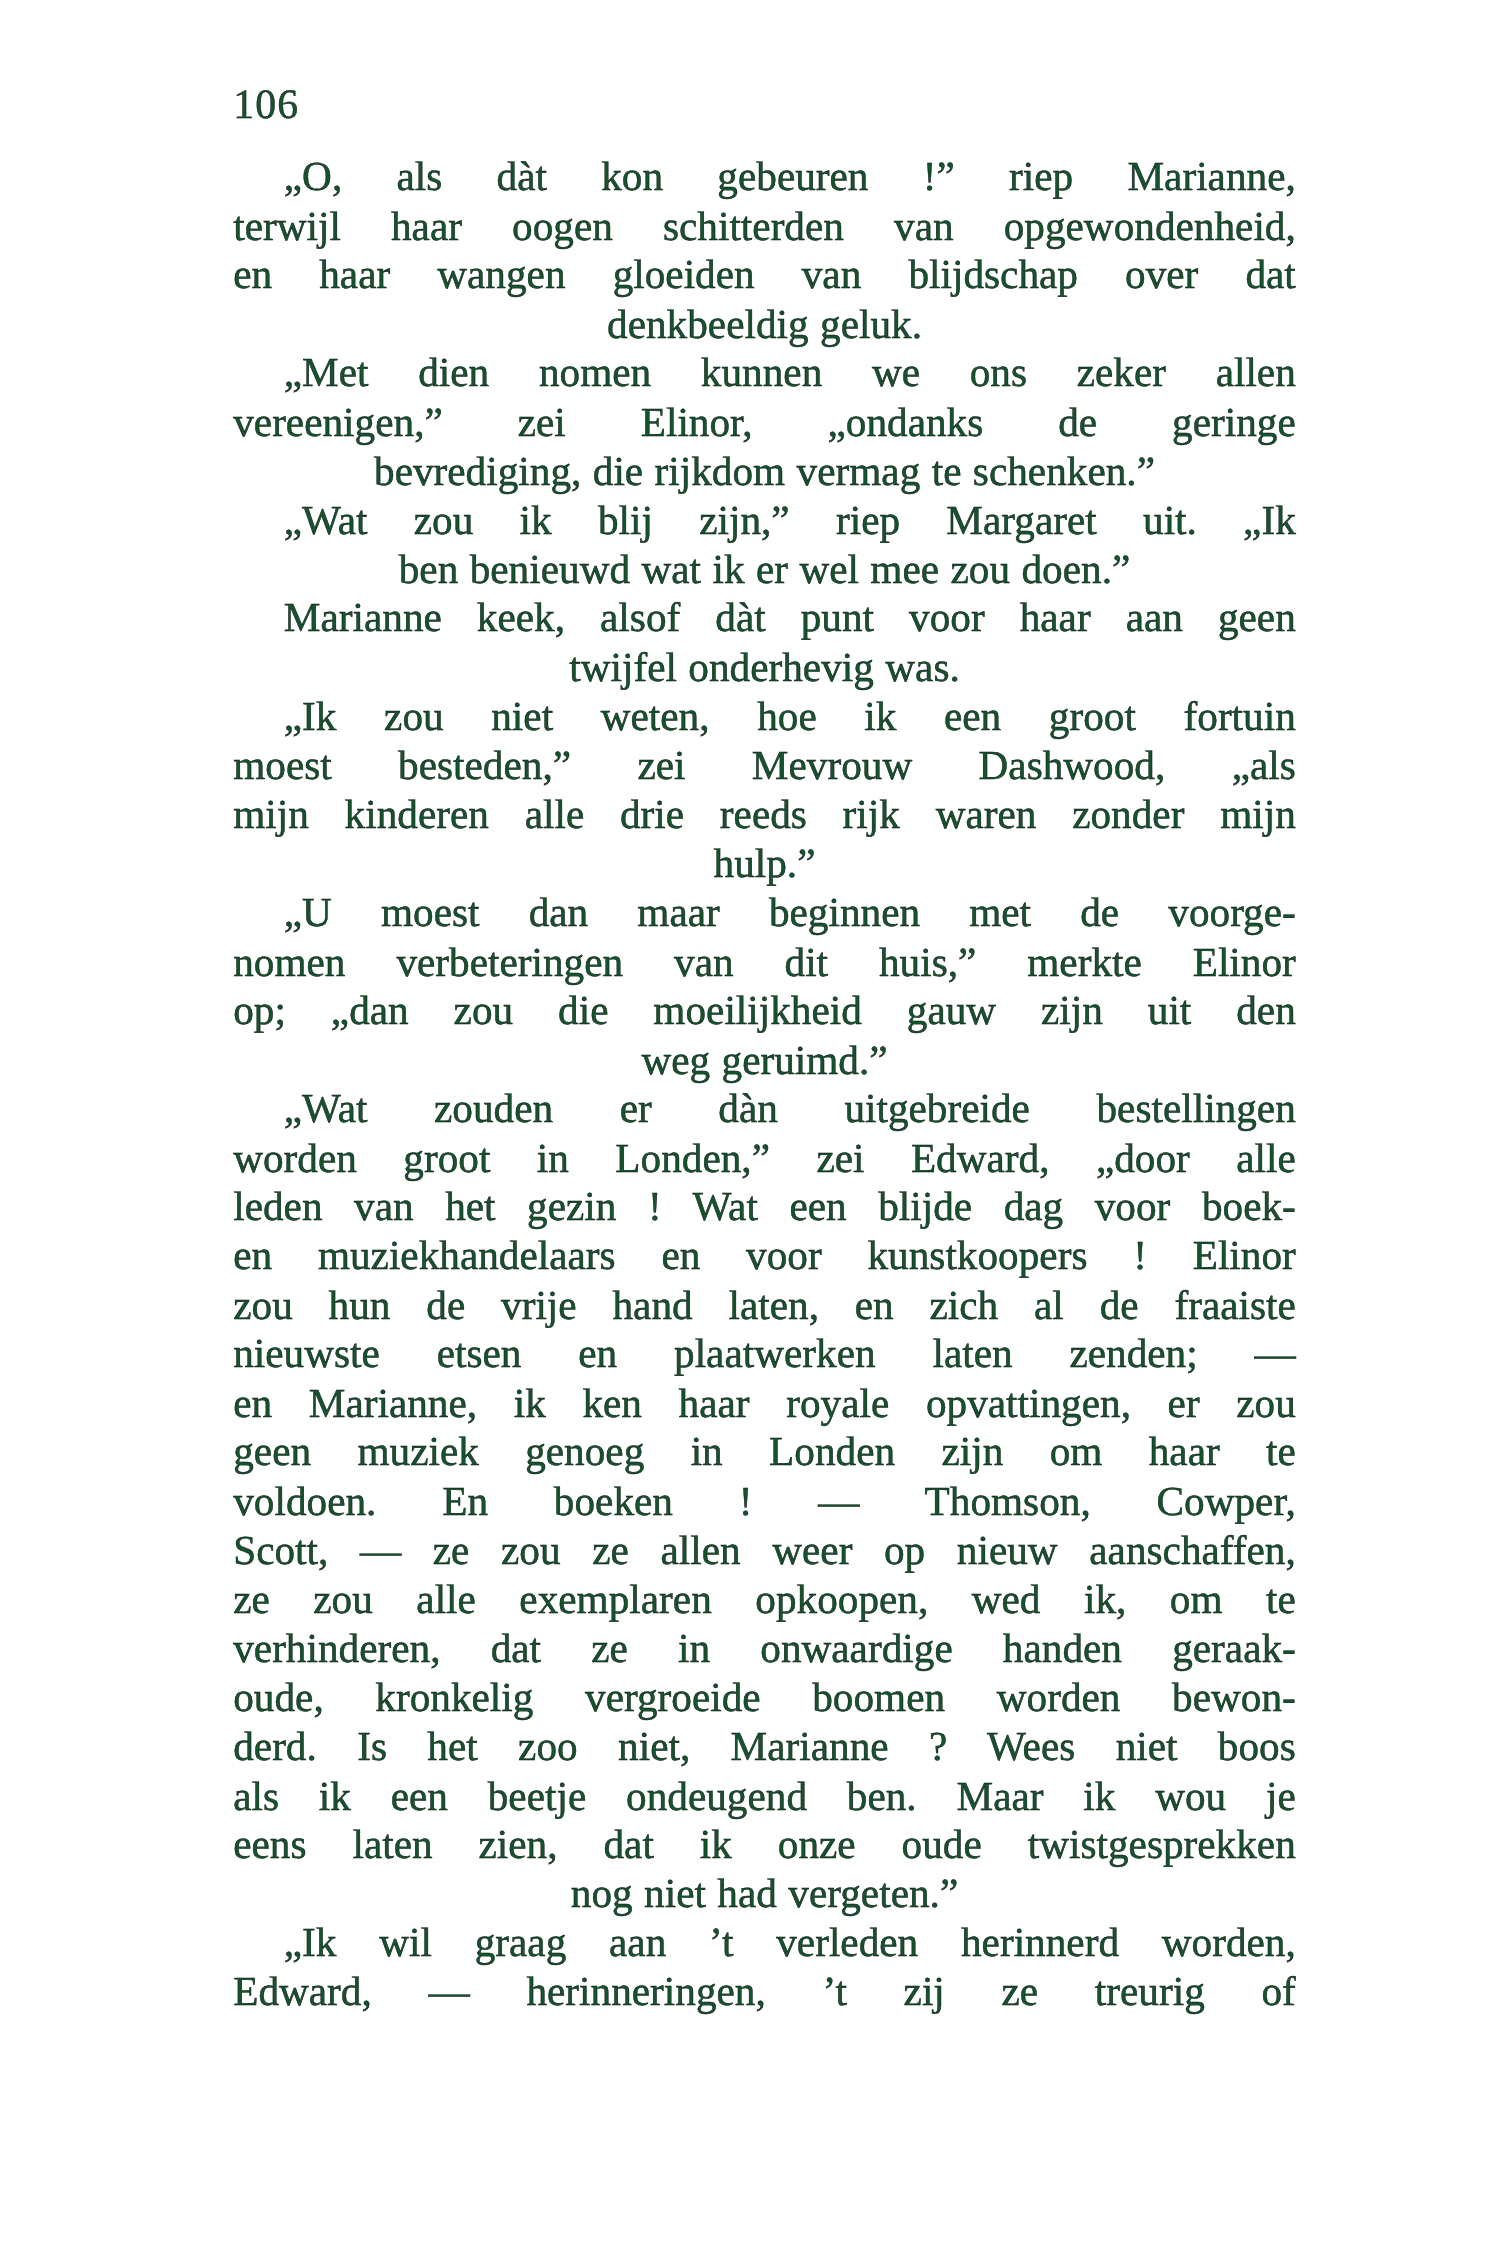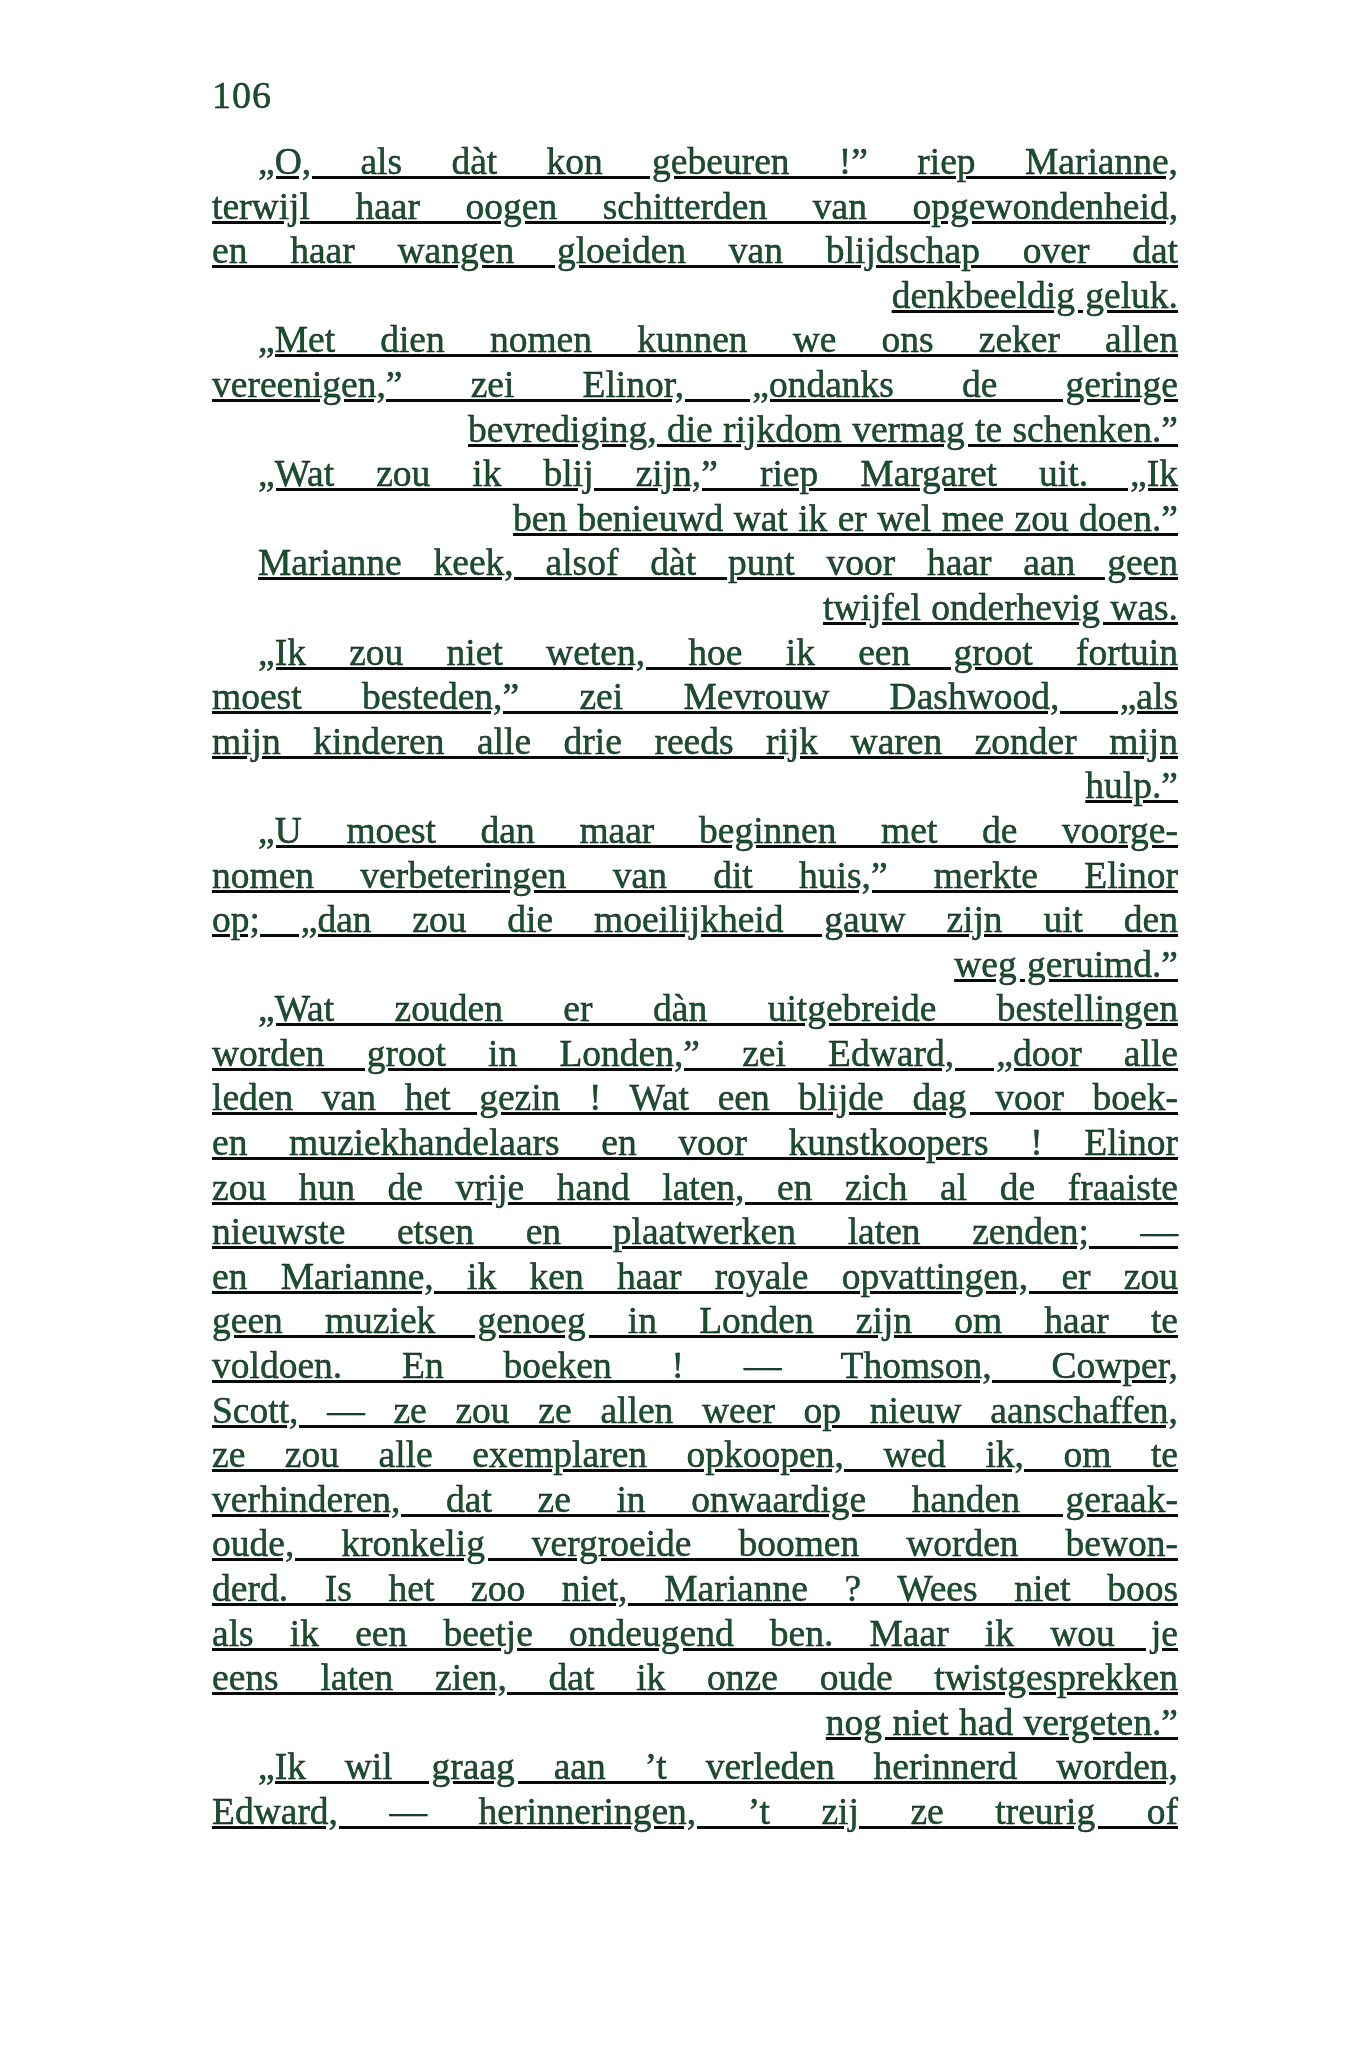--- a/index.html
+++ b/index.html
@@ -23,27 +23,26 @@
     -webkit-text-stroke: 0.4px #0a0a0a;
   }
   .page-number {
     font-size: 38px;
     line-height: 42px;
     letter-spacing: 1px;
   }
   .text-block {
     width: 966px;
     margin-top: 24px;
-    text-decoration: underline;
   }
   .line {
     font-size: 37.5px;
     line-height: 44.6px;
     word-spacing: 1px;
-    text-align: right;
+    text-align: center;
   }
   .line.just {
     text-align: justify;
     text-align-last: justify;
     text-justify: inter-word;
   }
   .line.indent {
     text-indent: 46px;
   }
 </style>

